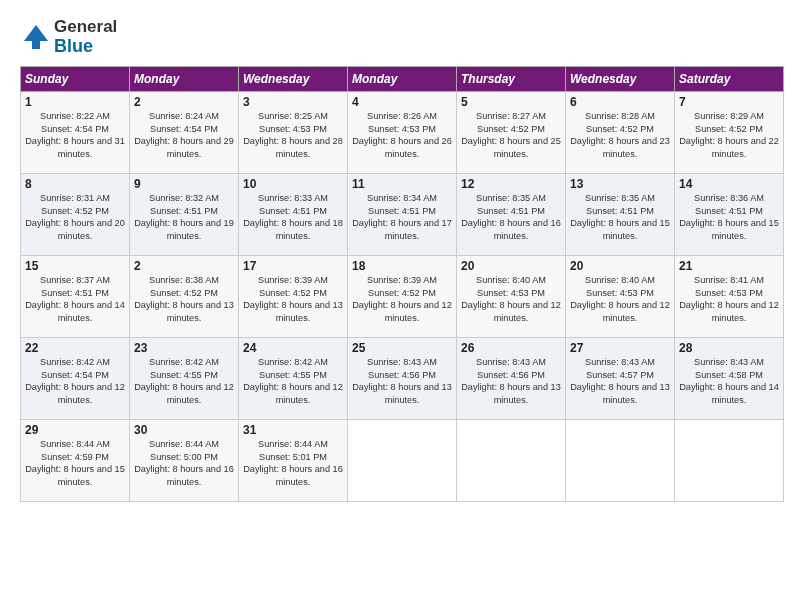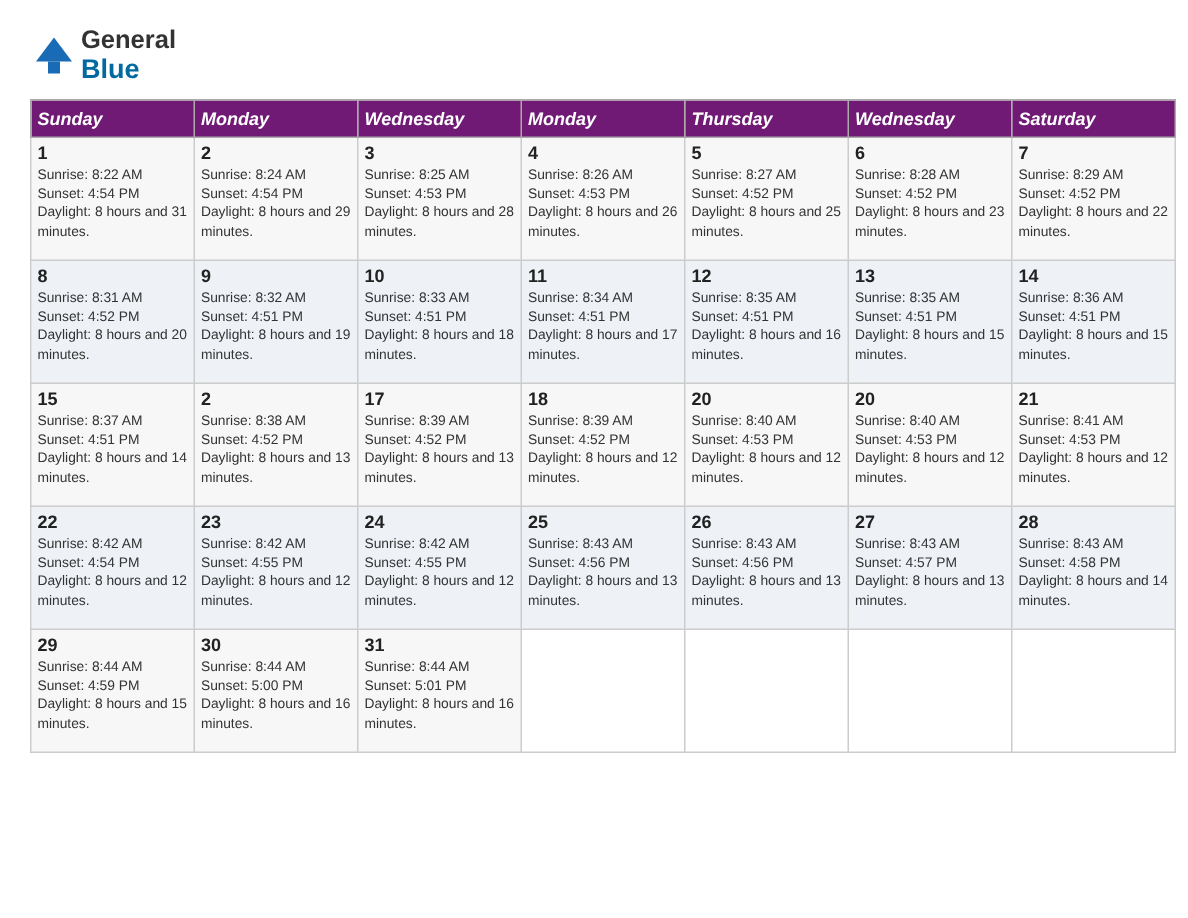--- a/index.html
+++ b/index.html
@@ -94,20 +94,21 @@
       font-size: 12px;
       font-weight: bold;
       color: #222;
       display: block;
       margin-bottom: 1px;
     }
     .cell-content {
       font-size: 9.2px;
       line-height: 1.35;
       color: #333;
+      text-align: center;
     }
     .empty {
       background: #fff !important;
     }
   </style>
 </head>
 <body>
 
 <div class="page">
   <div class="header">

